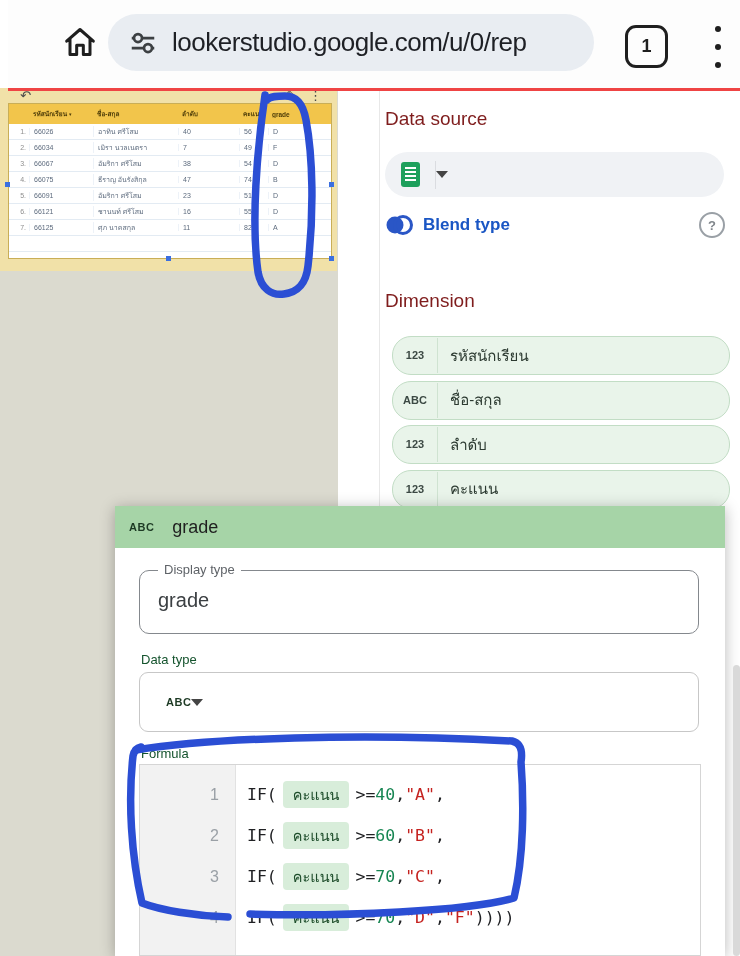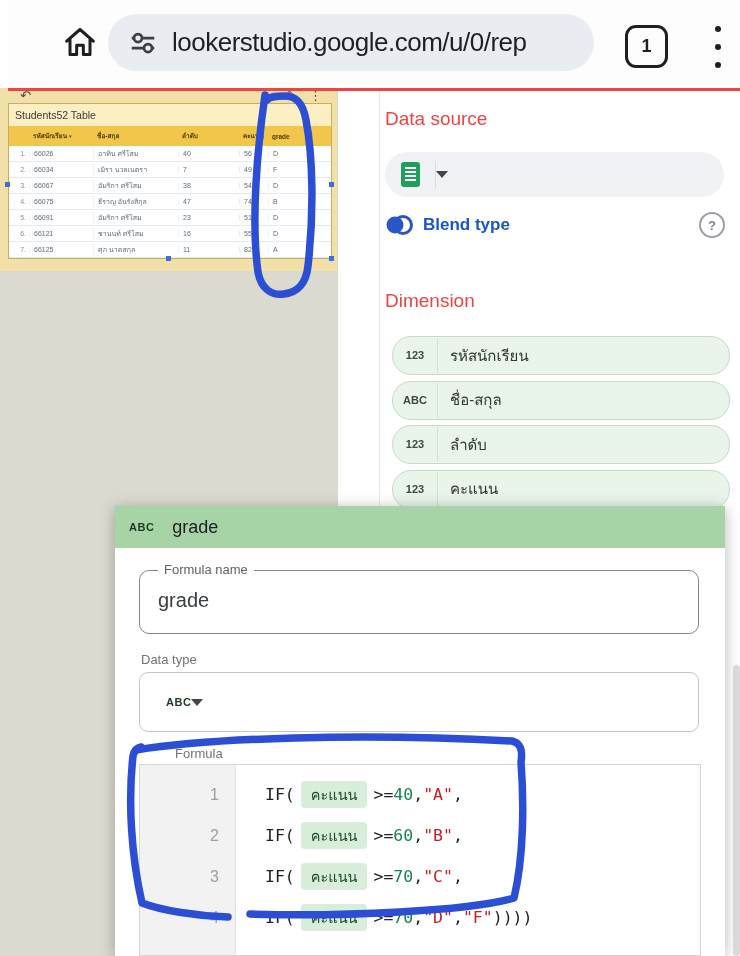--- a/index.html
+++ b/index.html
@@ -28,21 +28,21 @@
   .tablecard{position:absolute;left:8px;top:103px;width:324px;height:156px;background:#ffffff;border:1px solid #c9ae57;overflow:hidden;box-sizing:border-box;}
   .tc-title{height:22px;background:#fcefc3;font-size:10.5px;color:#3a3a3a;line-height:22px;padding-left:6px;}
   .tc-head{height:20px;background:#f2c54b;display:grid;grid-template-columns:20px 64px 85px 61px 29px 1fr;align-items:center;}
   .tc-head span{font-size:6.5px;font-weight:bold;color:#4d3c08;padding-left:4px;white-space:nowrap;overflow:hidden;}
   .tc-head .sortc{display:inline-block;font-size:5px;padding-left:2px;color:#4d3c08;}
   .t-row{height:15px;display:grid;grid-template-columns:20px 64px 85px 61px 29px 1fr;align-items:center;border-bottom:1px solid #e3ebf3;}
   .t-row span{font-size:7px;color:#5c6a7d;padding-left:4px;white-space:nowrap;overflow:hidden;border-left:1px solid #edf2f8;}
   .t-row span:first-child{color:#8d8d8d;border-left:none;text-align:right;padding-right:3px;}
   .handle{position:absolute;width:5px;height:5px;background:#3b6fe0;z-index:6;}
   
-  .h-panel{position:absolute;font-size:19px;font-weight:500;color:#ef4444;}
+  .h-panel{position:absolute;font-size:19px;font-weight:500;color:#7f1d1d;}
   .source-pill{position:absolute;left:385px;top:152px;width:339px;height:45px;border-radius:23px;background:#f0f2f5;display:flex;align-items:center;}
   .sheets-ic{width:19px;height:25px;border-radius:3px;background:#1ea05c;margin-left:16px;position:relative;flex:0 0 auto;}
   .sheets-ic i{position:absolute;left:4px;width:11px;height:2px;background:#fff;}
   .pill-div{width:1px;height:28px;background:#dadce0;margin-left:15px;}
   .source-name{font-size:16.5px;color:#3c4043;margin-left:22px;flex:1;}
   .caret{width:0;height:0;border-left:6px solid transparent;border-right:6px solid transparent;border-top:7px solid #444;margin-right:18px;}
   .blend-row{position:absolute;left:385px;top:210px;height:30px;display:flex;align-items:center;}
   .blend-label{font-size:17px;font-weight:bold;color:#1a56c4;margin-left:10px;}
   .help-circ{position:absolute;left:699px;top:212px;width:22px;height:22px;border:2px solid #9aa0a6;border-radius:50%;color:#80868b;font-size:13px;font-weight:bold;display:flex;align-items:center;justify-content:center;}
   .chip{position:absolute;left:392px;width:336px;height:37px;border:1px solid #c2ddc5;border-radius:19px;background:#e9f4ea;display:flex;align-items:center;overflow:hidden;}
@@ -50,30 +50,30 @@
   .chip .clabel{font-size:15px;color:#2c3a31;margin-left:12px;}
   
   .sheet{position:absolute;left:115px;top:506px;width:610px;height:450px;background:#ffffff;z-index:20;box-shadow:0 2px 14px rgba(0,0,0,.28);}
   .sheet-head{height:42px;background:#a6d4a7;display:flex;align-items:center;}
   .badge{font-size:11px;font-weight:bold;color:#1d3a24;letter-spacing:0.5px;}
   .sheet-head .badge{margin-left:14px;}
   .sheet-head .fname{font-size:18px;color:#1f1f1f;margin-left:18px;}
   .fld-group{position:absolute;left:24px;top:64px;width:560px;height:64px;border:1.5px solid #84888d;border-radius:10px;box-sizing:border-box;}
   .fld-label{position:absolute;top:-9px;left:18px;background:#fff;padding:0 6px;font-size:13px;color:#5f6368;}
   .fld-value{font-size:20px;color:#3c4043;margin:18px 0 0 18px;}
-  .sec-label{position:absolute;left:26px;font-size:13px;color:#737373;text-align:right;}
+  .sec-label{position:absolute;left:26px;font-size:13px;color:#14532d;text-align:right;}
   .dtype-box{position:absolute;left:24px;top:166px;width:560px;height:60px;border:1px solid #c7c7c7;border-radius:9px;box-sizing:border-box;display:flex;align-items:center;}
   .dtype-box .badge{margin-left:26px;}
   .dtype-val{font-size:20px;color:#3c4043;margin-left:26px;flex:1;}
   .dtype-box .caret{margin-right:22px;}
   .editor{position:absolute;left:24px;top:258px;width:562px;height:192px;border:1px solid #d5d5d5;box-sizing:border-box;background:#fff;overflow:hidden;}
   .gutter{position:absolute;left:0;top:0;bottom:0;width:95px;background:#f2f2f2;border-right:1px solid #e2e2e2;}
   .code-line{position:relative;height:41px;display:flex;align-items:center;}
   .code-line .ln{width:95px;flex:0 0 auto;text-align:right;padding-right:16px;box-sizing:border-box;font-size:16px;color:#9aa0a6;}
-  .code-line .code{font-family:"DejaVu Sans Mono","Liberation Mono",monospace;font-size:16.5px;color:#202124;padding-left:30px;white-space:nowrap;display:flex;align-items:center;}
+  .code-line .code{font-family:"DejaVu Sans Mono","Liberation Mono",monospace;font-size:16.5px;color:#202124;padding-left:12px;white-space:nowrap;display:flex;align-items:center;}
   .tok-n{color:#188653;}
   .tok-s{color:#c5221f;}
   .tok-chip{display:inline-block;background:#d8edda;color:#1e4d2b;border-radius:4px;padding:2px 10px;margin:0 6px;font-size:14.5px;font-family:"DejaVu Sans","Liberation Sans",sans-serif;}
   
   .scrollbar{position:absolute;left:733px;top:665px;width:7px;height:291px;background:#d9d9d9;border-radius:4px;z-index:30;}
   
   .ink{position:absolute;left:0;top:0;width:740px;height:956px;z-index:50;pointer-events:none;}
 </style>
 </head>
 <body>
@@ -104,21 +104,20 @@
 <div class="backdrop"></div>
 <div class="panel-bg"></div>
 <div class="panel-divider"></div>
 <div class="page"></div>
 
 <span class="canvas-icon" style="left:20px;top:89px;">↶</span>
 <span class="canvas-icon" style="left:286px;top:89px;">✎</span>
 <span class="canvas-icon" style="left:309px;top:89px;">⋮</span>
 
 <div class="tablecard">
-  <div class="tc-title">Students52 Table</div>
   <div class="tc-head" id="t-head">
       <span></span>
       <span>รหัสนักเรียน<i class="sortc">▾</i></span>
       <span>ชื่อ-สกุล</span>
       <span>ลำดับ</span>
       <span>คะแนน</span>
       <span>grade</span>
     </div>
   <div id="t-rows">
       <div class="t-row">
@@ -227,31 +226,31 @@
     </div>
   </div>
 
 <div class="sheet">
   <div class="sheet-head">
     <span class="badge">ABC</span>
     <span class="fname">grade</span>
   </div>
 
   <div class="fld-group">
-    <span class="fld-label">Formula name</span>
+    <span class="fld-label">Display type</span>
     <div class="fld-value">grade</div>
   </div>
 
   <span class="sec-label" style="top:146px;">Data type</span>
   <div class="dtype-box">
     <span class="badge">ABC</span>
     <div class="caret"></div>
   </div>
 
-  <span class="sec-label" style="top:240px;margin-left:34px;">Formula</span>
+  <span class="sec-label" style="top:240px;">Formula</span>
   <div class="editor">
     <div class="gutter"></div>
     <div id="code-lines" style="position:relative;padding-top:9px;">
         <div class="code-line">
           <span class="ln">1</span>
           <span class="code">
             <span class="">IF(</span>
             <span class="tok-chip">คะแนน</span>
             <span class="">&gt;=</span>
             <span class="tok-n">40</span>

